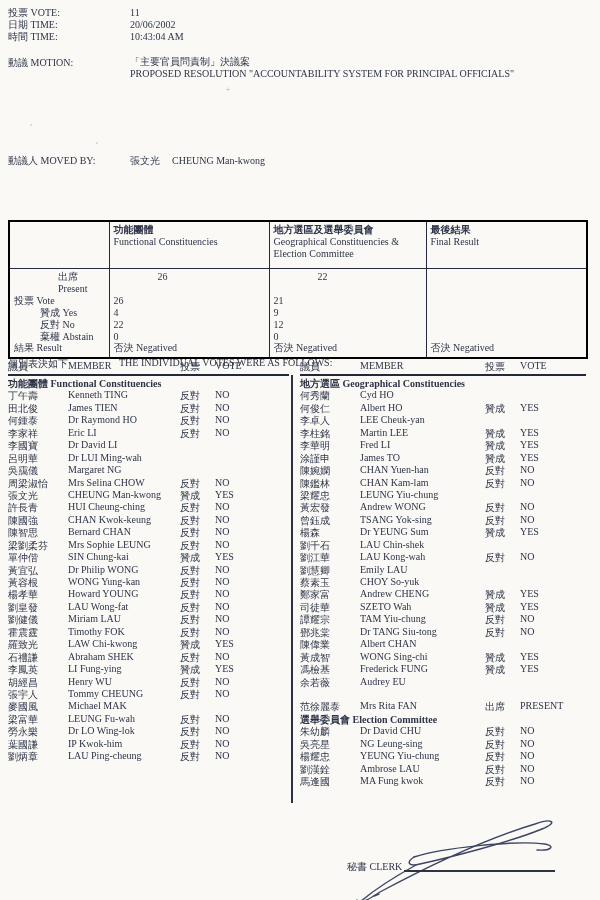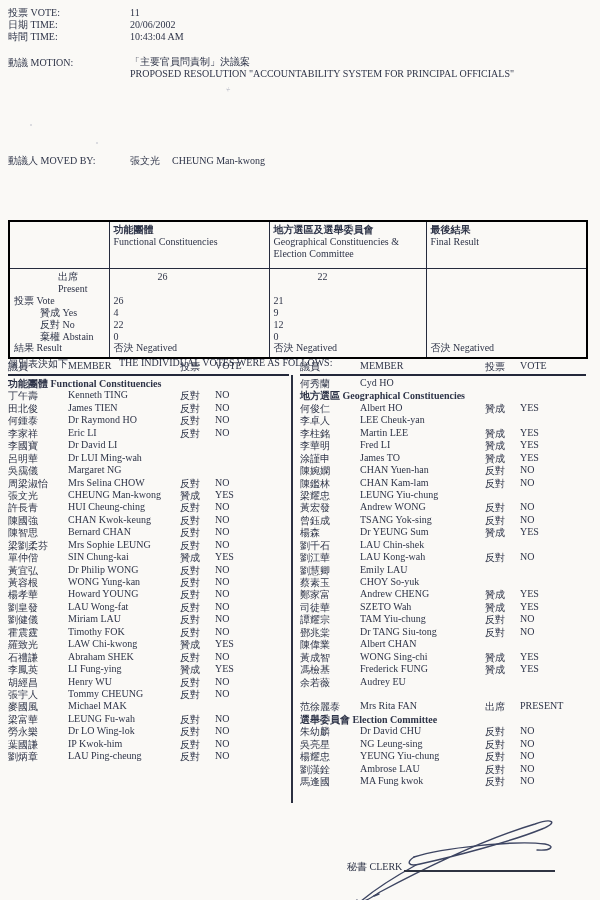--- a/index.html
+++ b/index.html
@@ -350,27 +350,27 @@
 
   <div class="vcol" id="vcol-right">
     <div class="vhead">
       <span class="h1">議員</span>
       <span class="h2">MEMBER</span>
       <span class="h3">投票</span>
       <span class="h4">VOTE</span>
     </div>
     <div class="vrule"></div>
     <div class="vbody">
+        <div class="vrow vsec">地方選區 Geographical Constituencies</div>
         <div class="vrow">
           <span class="f f1">何秀蘭</span>
           <span class="f f2">Cyd HO</span>
           <span class="f f3"></span>
           <span class="f f4"></span>
         </div>
-        <div class="vrow vsec">地方選區 Geographical Constituencies</div>
         <div class="vrow">
           <span class="f f1">何俊仁</span>
           <span class="f f2">Albert HO</span>
           <span class="f f3">贊成</span>
           <span class="f f4">YES</span>
         </div>
         <div class="vrow">
           <span class="f f1">李卓人</span>
           <span class="f f2">LEE Cheuk-yan</span>
           <span class="f f3"></span>

